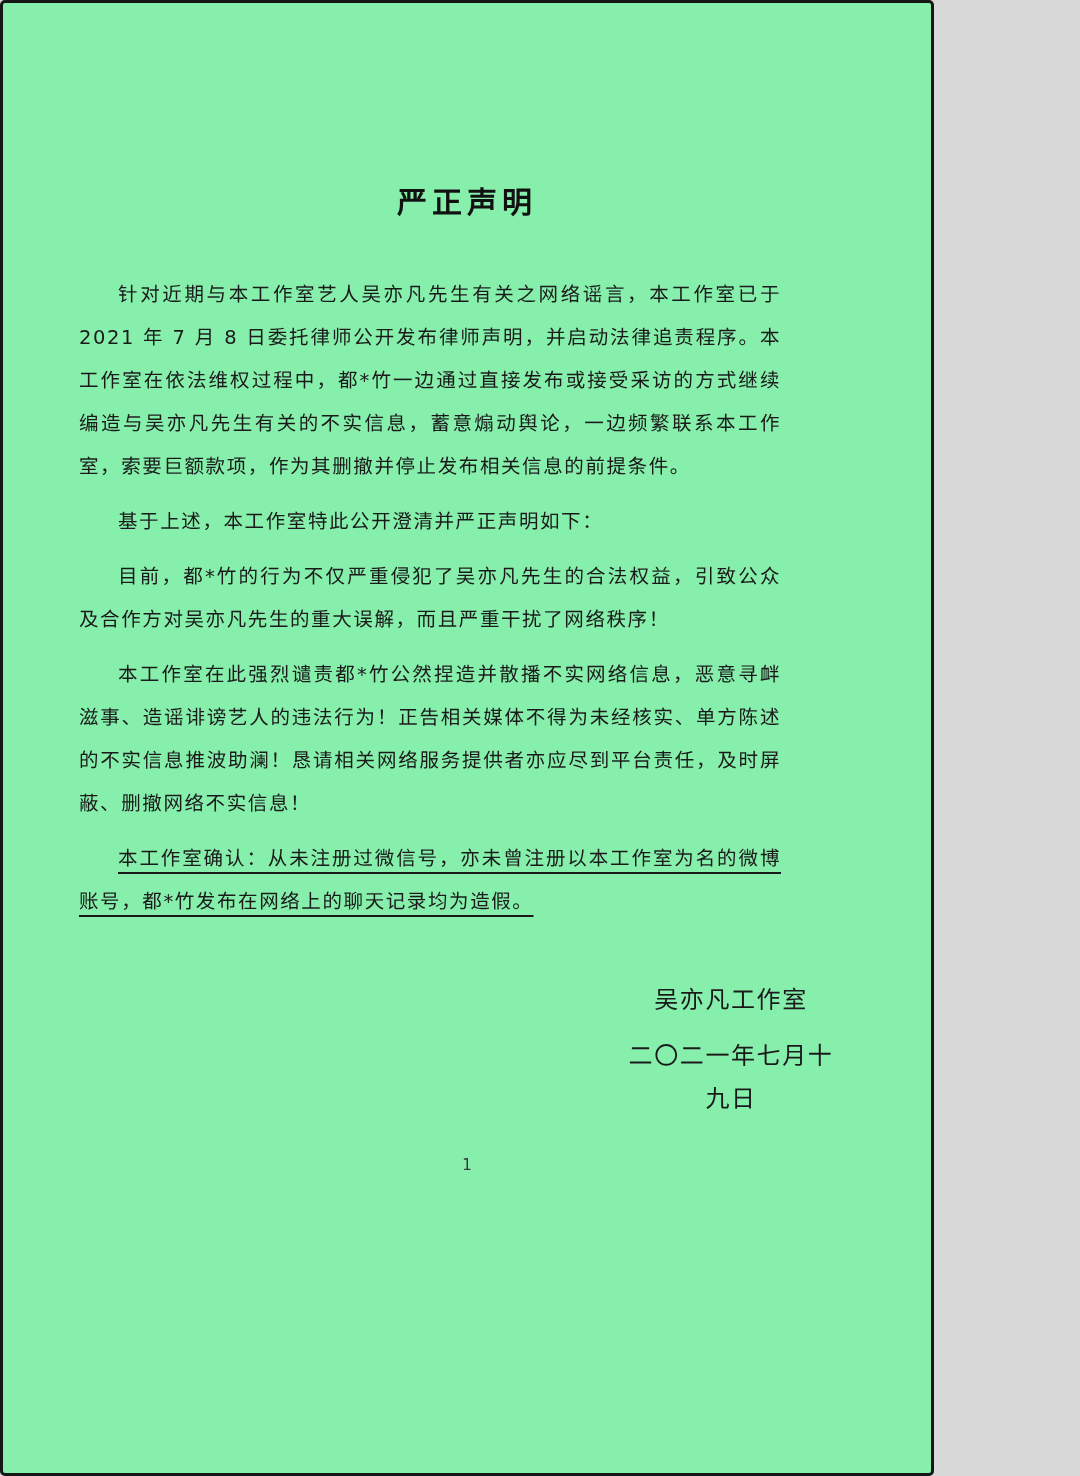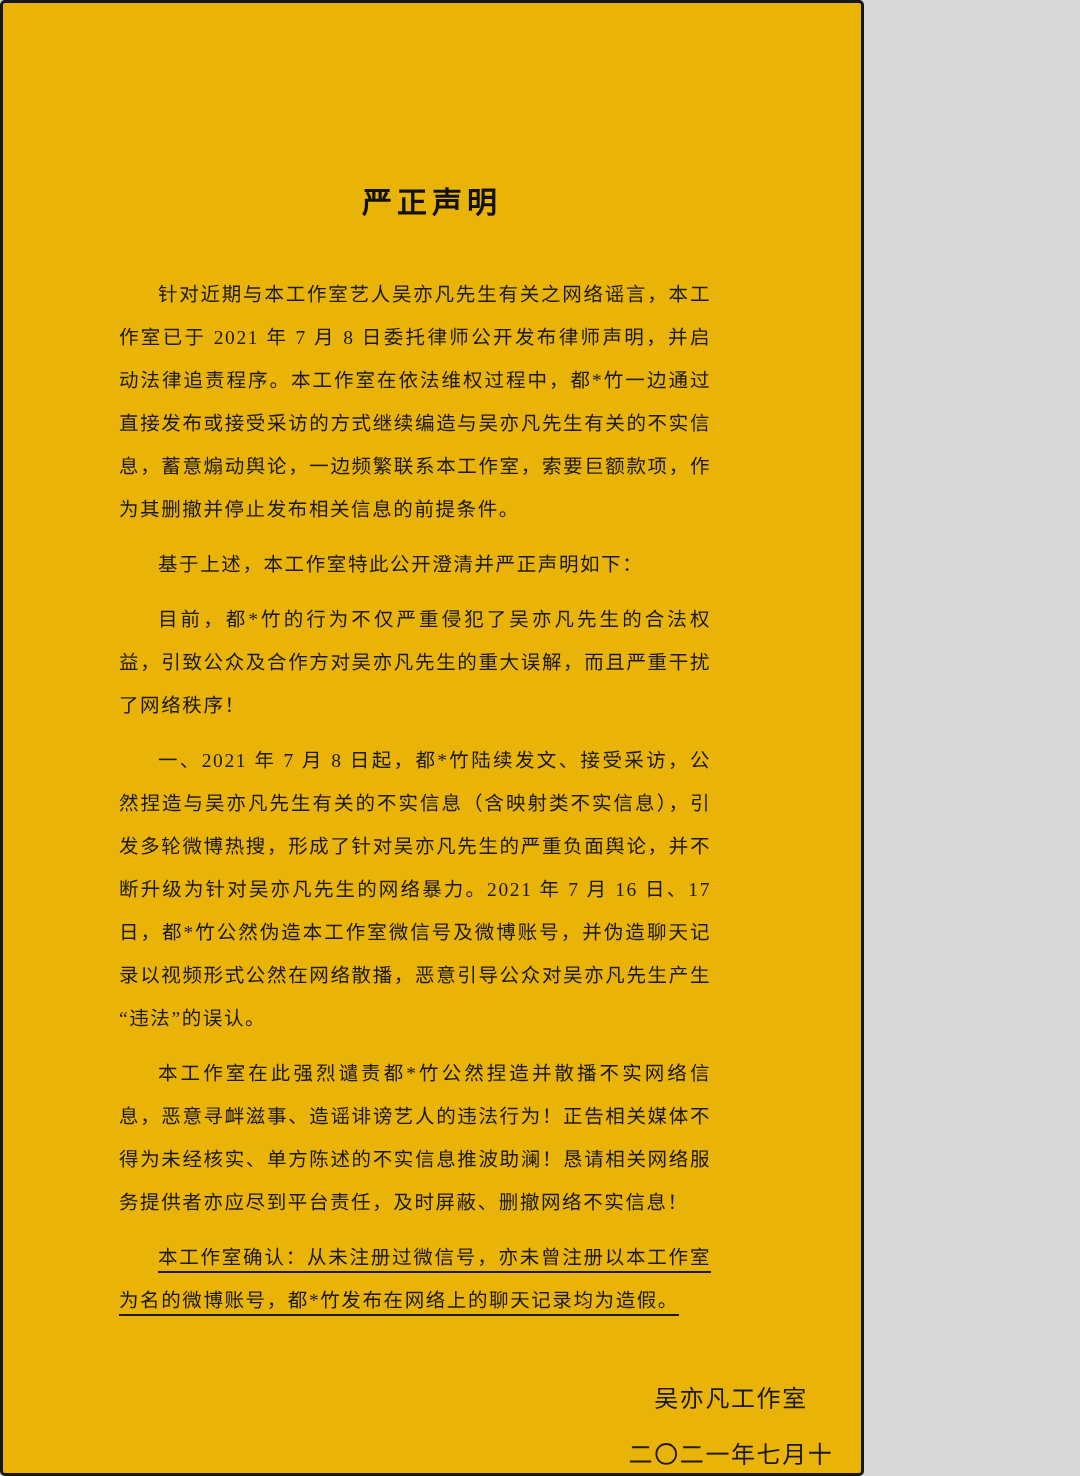--- a/index.html
+++ b/index.html
@@ -5,40 +5,39 @@
   html, body {
     margin: 0;
     padding: 0;
     width: 1080px;
     height: 1476px;
     background: #d8d8d8;
     font-family: "DejaVu Sans", "Liberation Sans", sans-serif;
   }
   .page {
     box-sizing: border-box;
-    width: 864px;
+    width: 934px;
     height: 1476px;
-    background: #eab308;
+    background: #86efac;
     border: 3px solid #161616;
     border-radius: 5px;
     overflow: hidden;
     color: #1a1a1a;
-    font-family: Liberation Serif, serif;
   }
   .title {
     margin: 182px 0 0 0;
     text-align: center;
     font-size: 30px;
     line-height: 36px;
     font-weight: 700;
     letter-spacing: 5px;
     color: #111111;
   }
   .body-text {
-    margin: 52px 150px 0 116px;
+    margin: 52px 150px 0 76px;
   }
   .para {
     margin: 0 0 12px 0;
     font-size: 19.5px;
     line-height: 43px;
     letter-spacing: 1.6px;
     text-align: justify;
     text-justify: inter-character;
     text-indent: 2em;
     color: #1a1a1a;
@@ -77,21 +76,20 @@
 <body>
 
 <div class="page">
 
   <h1 class="title">严正声明</h1>
 
   <div class="body-text">
     <p class="para">针对近期与本工作室艺人吴亦凡先生有关之网络谣言，本工作室已于 2021 年 7 月 8 日委托律师公开发布律师声明，并启动法律追责程序。本工作室在依法维权过程中，都*竹一边通过直接发布或接受采访的方式继续编造与吴亦凡先生有关的不实信息，蓄意煽动舆论，一边频繁联系本工作室，索要巨额款项，作为其删撤并停止发布相关信息的前提条件。</p>
     <p class="para">基于上述，本工作室特此公开澄清并严正声明如下：</p>
     <p class="para">目前，都*竹的行为不仅严重侵犯了吴亦凡先生的合法权益，引致公众及合作方对吴亦凡先生的重大误解，而且严重干扰了网络秩序！</p>
-    <p class="para">一、2021 年 7 月 8 日起，都*竹陆续发文、接受采访，公然捏造与吴亦凡先生有关的不实信息（含映射类不实信息），引发多轮微博热搜，形成了针对吴亦凡先生的严重负面舆论，并不断升级为针对吴亦凡先生的网络暴力。2021 年 7 月 16 日、17 日，都*竹公然伪造本工作室微信号及微博账号，并伪造聊天记录以视频形式公然在网络散播，恶意引导公众对吴亦凡先生产生“违法”的误认。</p>
     <p class="para">本工作室在此强烈谴责都*竹公然捏造并散播不实网络信息，恶意寻衅滋事、造谣诽谤艺人的违法行为！正告相关媒体不得为未经核实、单方陈述的不实信息推波助澜！恳请相关网络服务提供者亦应尽到平台责任，及时屏蔽、删撤网络不实信息！</p>
     <p class="para underlined">本工作室确认：从未注册过微信号，亦未曾注册以本工作室为名的微博账号，都*竹发布在网络上的聊天记录均为造假。</p>
   </div>
 
   <div class="signature-area">
     <p class="sig-name">吴亦凡工作室</p>
     <p class="sig-date">二〇二一年七月十九日</p>
   </div>
 
   <div class="page-number">1</div>

